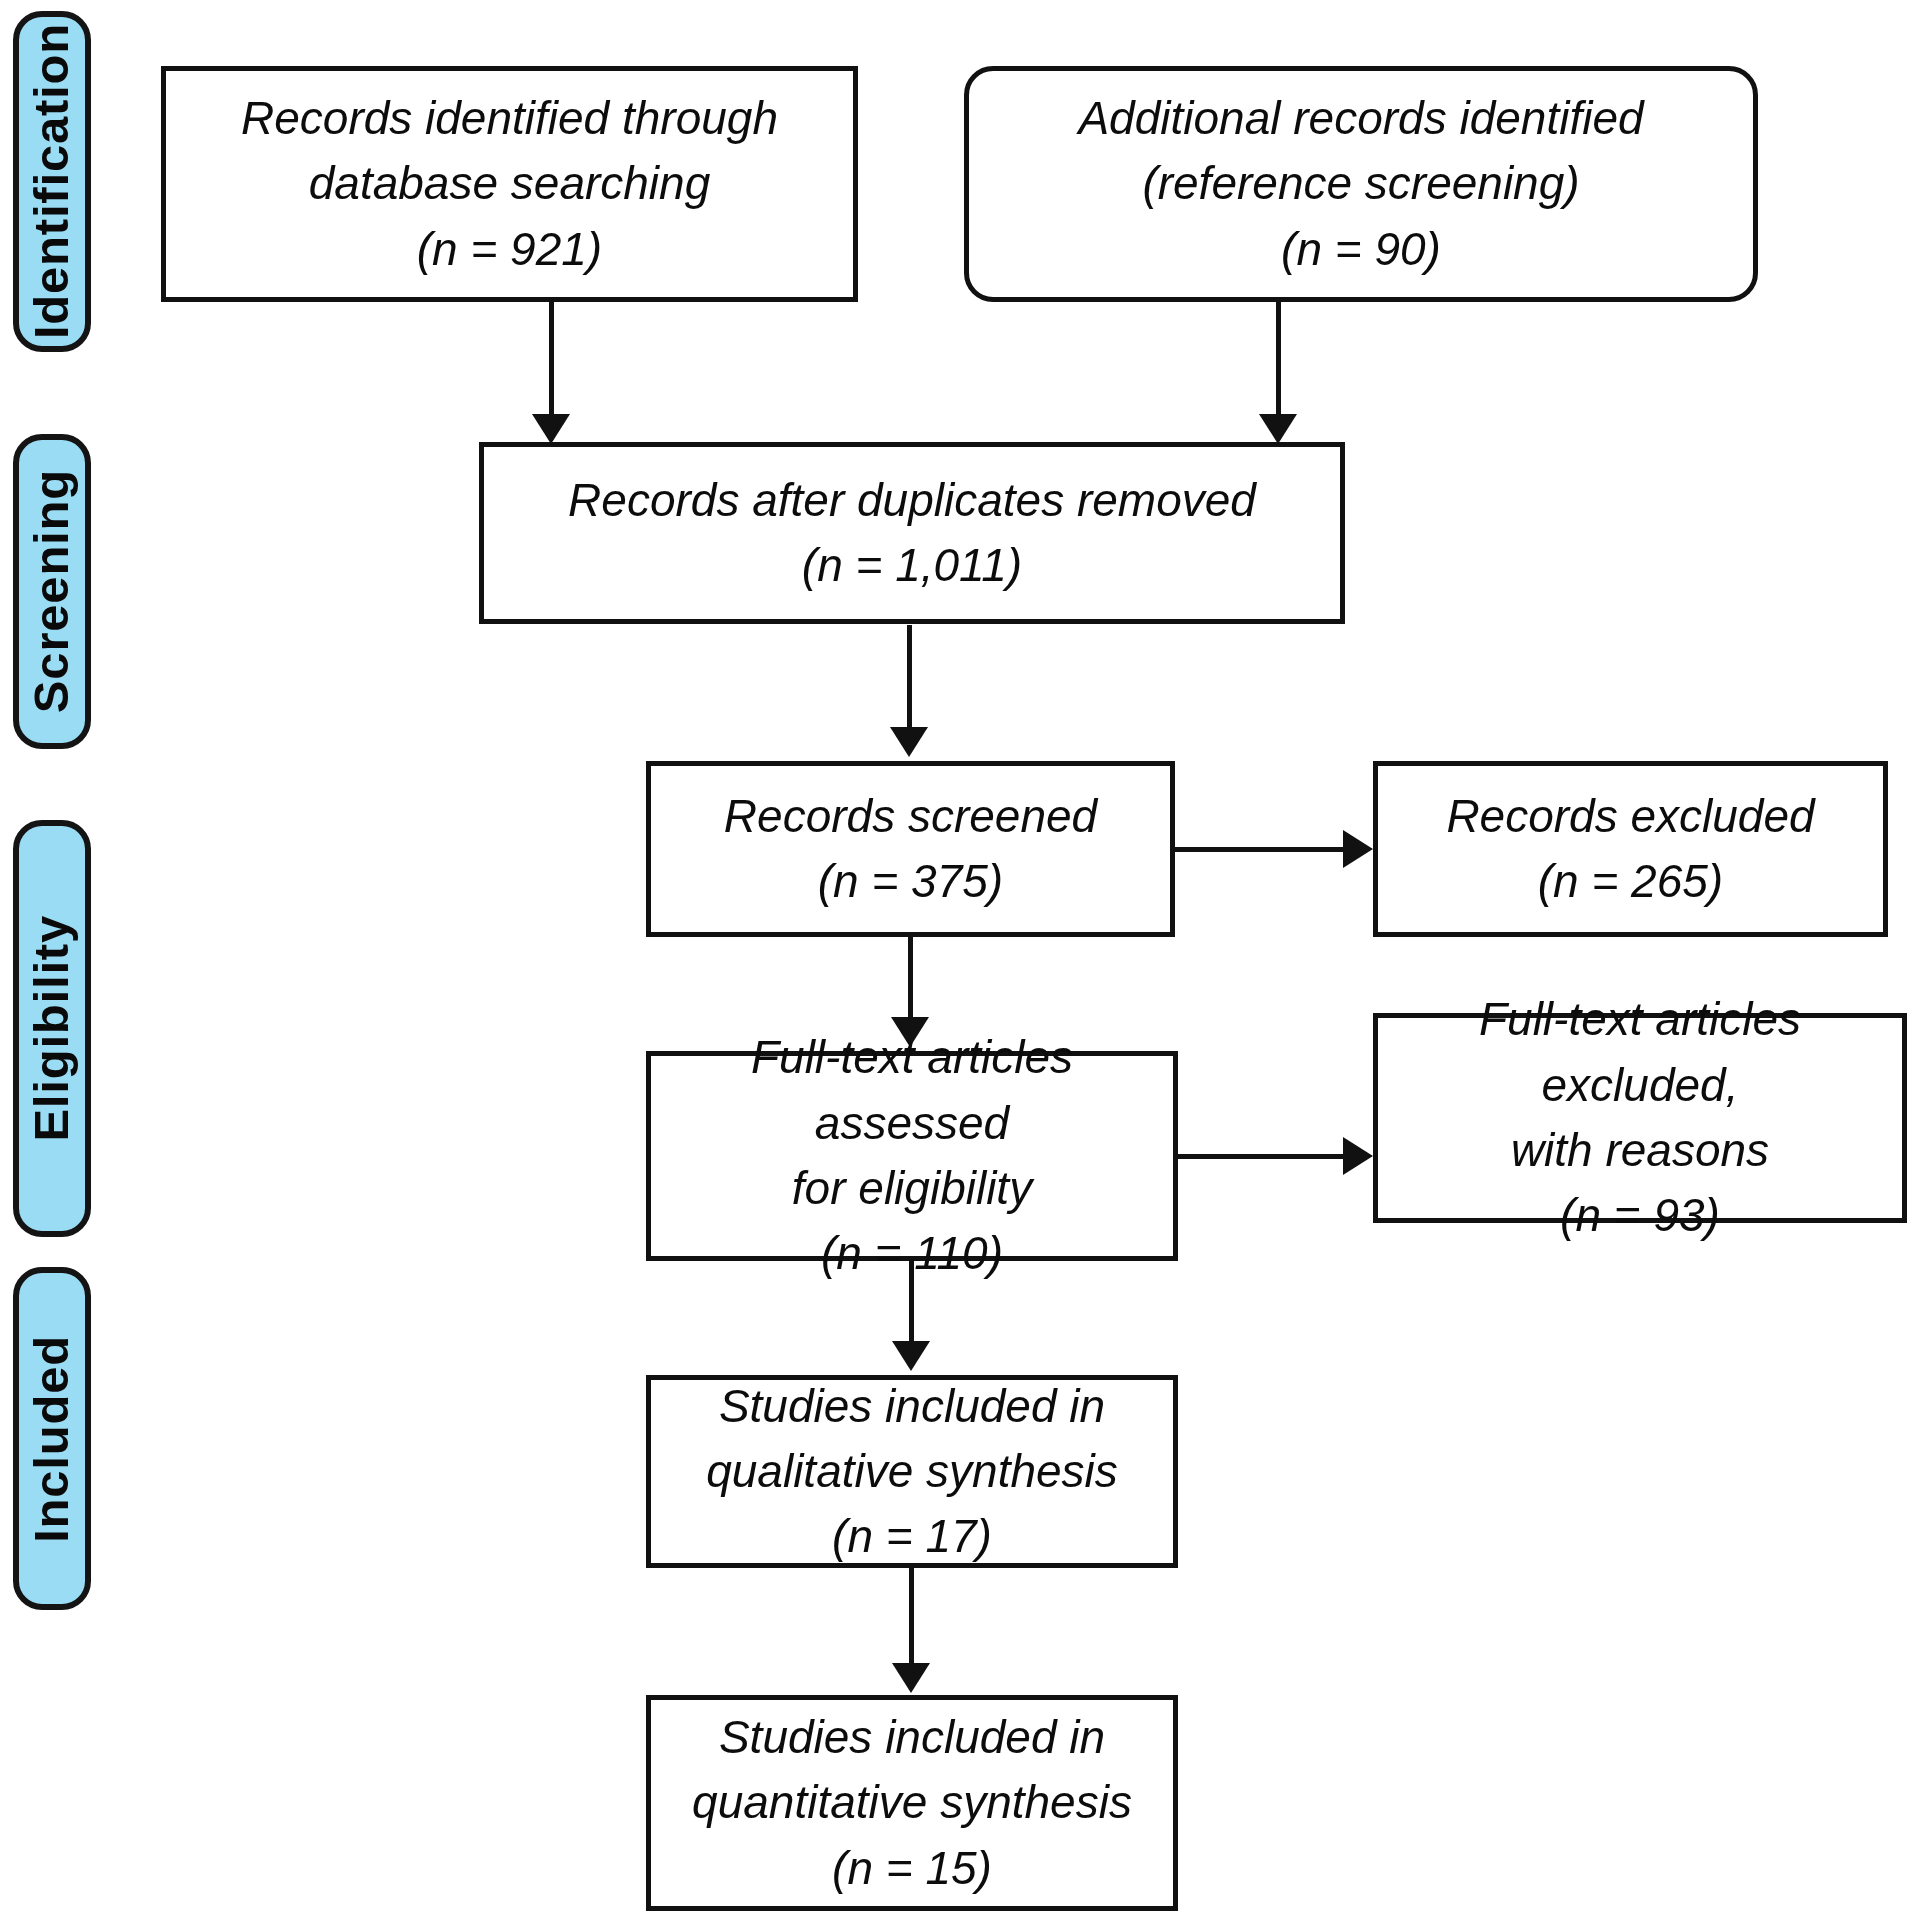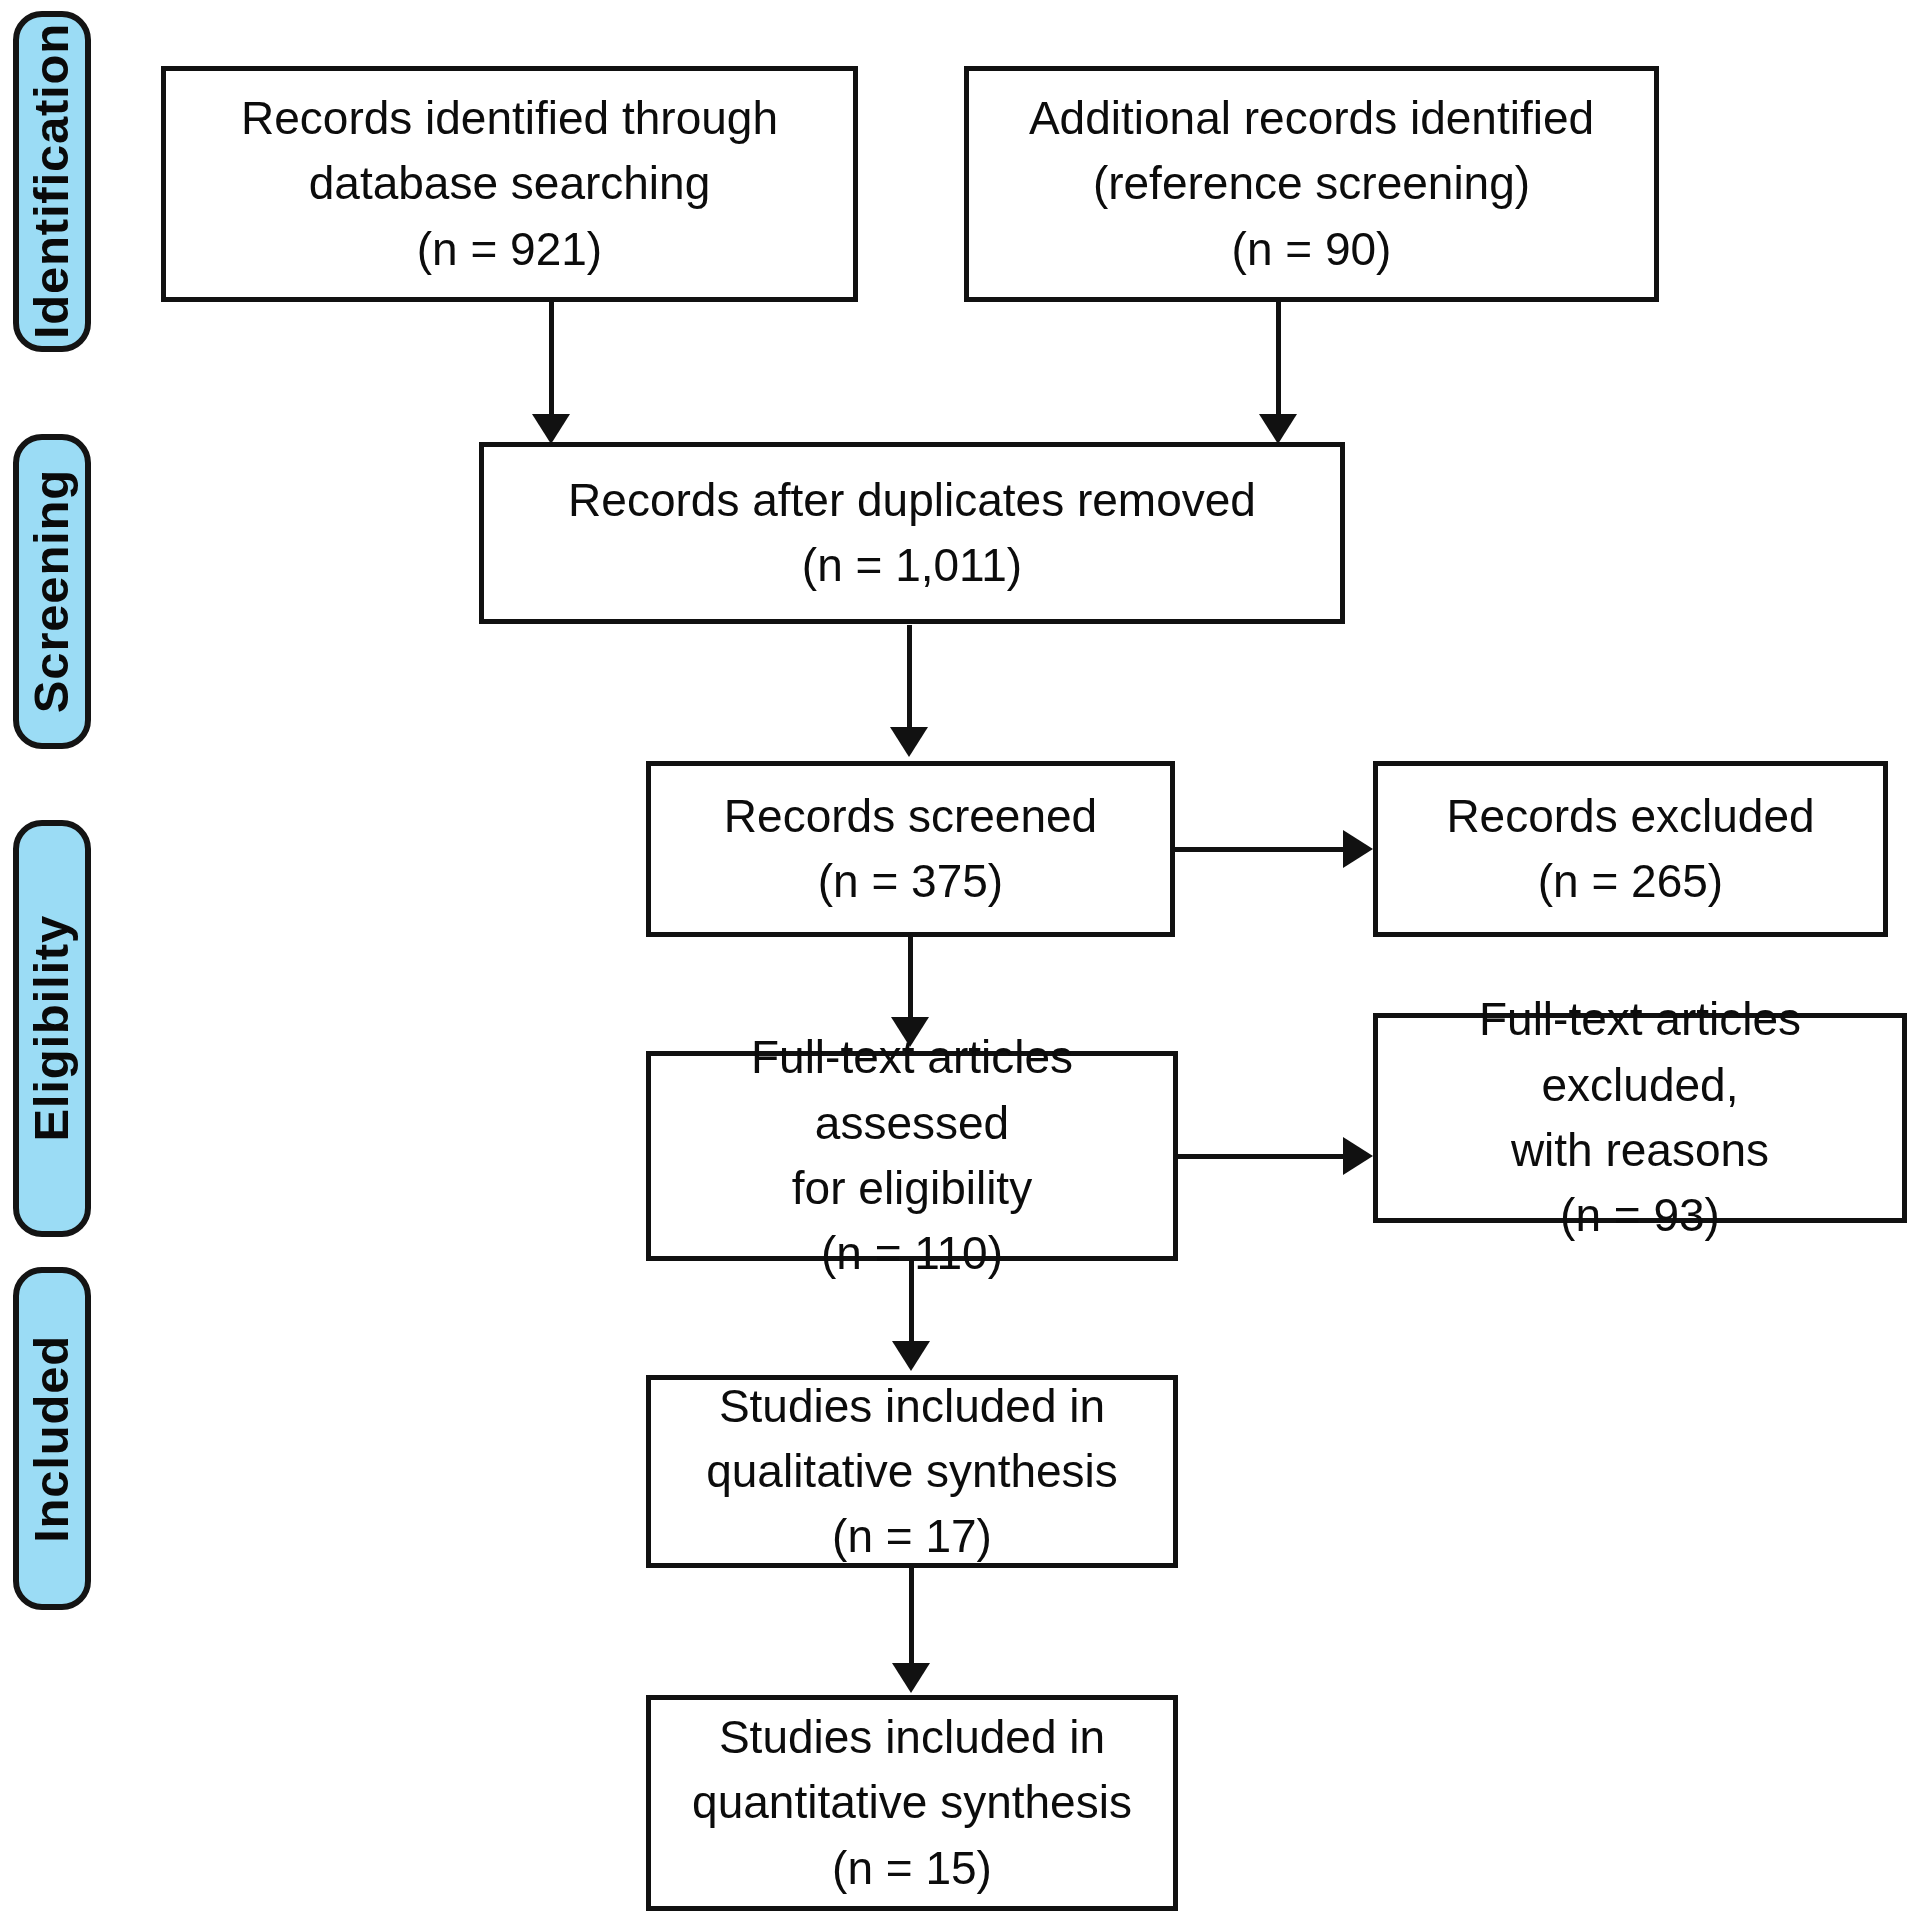--- a/index.html
+++ b/index.html
@@ -40,20 +40,21 @@
 
   
   .flow-box {
     position: absolute;
     background: #ffffff;
     border: 5.1px solid #111111;
     display: flex;
     align-items: center;
     justify-content: center;
     text-align: center;
+    font-style: italic;
   }
   .flow-box .box-text {
     font-size: 46px;
     line-height: 1.42;
     color: #0c0c0c;
     padding: 0 12px;
     white-space: pre-line;
   }
 
   
@@ -104,21 +105,21 @@
   <div class="stage-tab" style="left:12.7px; top:1267px; width:78px; height:343px;">
     <span class="stage-label">Included</span>
   </div>
 
   <div class="flow-box" style="left:161px; top:66px; width:697px; height:236px;">
     <span class="box-text">Records identified through
 database searching
 (n = 921)</span>
   </div>
 
-  <div class="flow-box" style="left:964px; top:66px; width:695px; height:236px;">
+  <div class="flow-box" style="left:964px; top:66px; width:794px; height:236px;border-radius:29px;">
     <span class="box-text">Additional records identified
 (reference screening)
 (n = 90)</span>
   </div>
 
   <div class="conn-v" style="left:549px; top:302px; height:119px;"></div>
   <div class="arrow-down" style="left:532px; top:414px;"></div>
 
   <div class="conn-v" style="left:1276px; top:302px; height:119px;"></div>
   <div class="arrow-down" style="left:1259px; top:414px;"></div>

